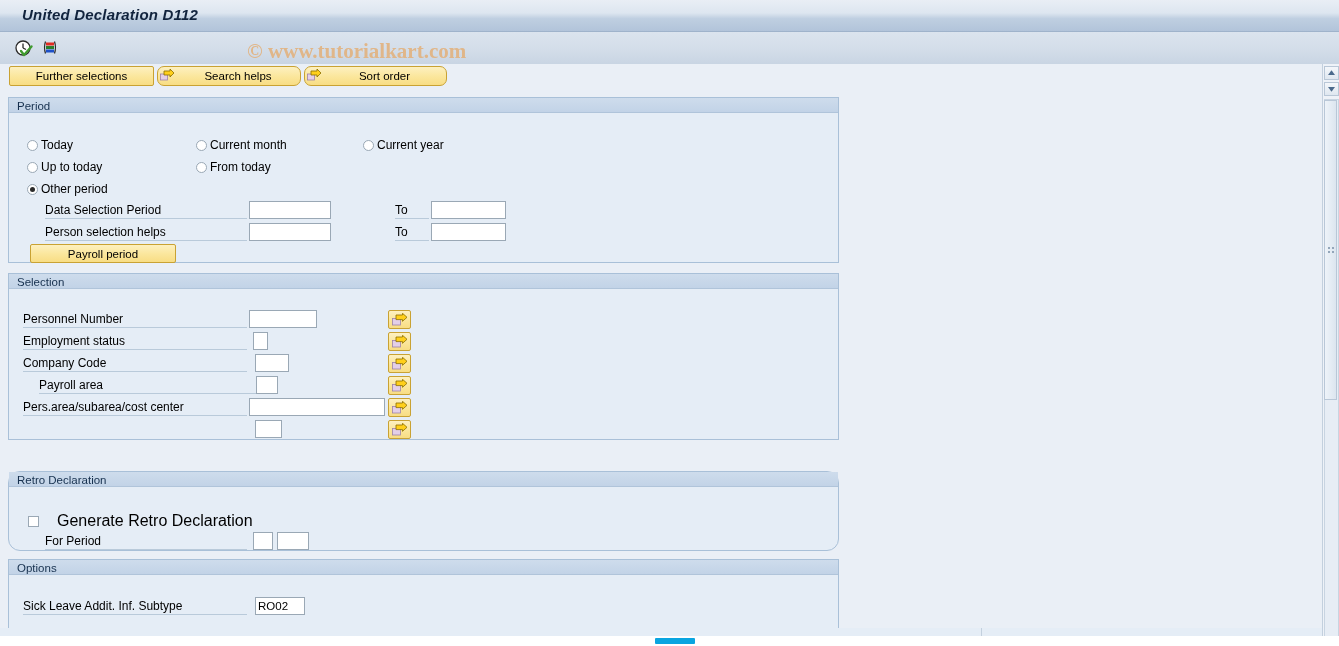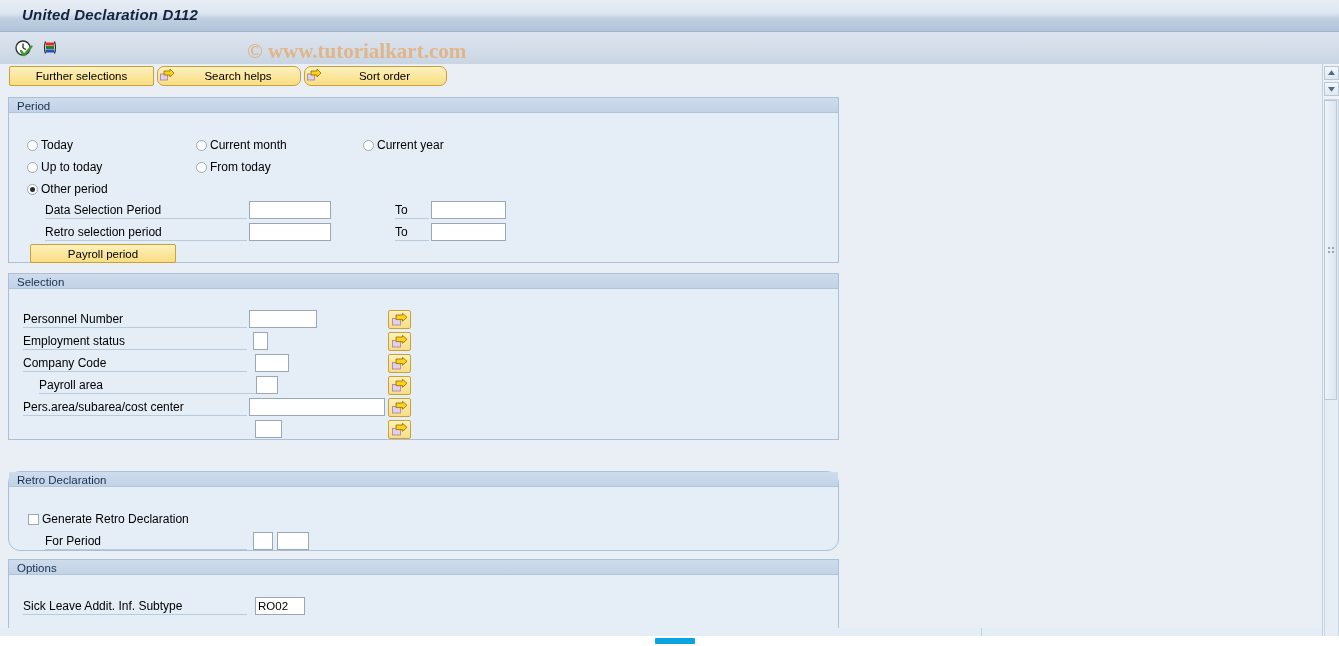--- a/index.html
+++ b/index.html
@@ -147,21 +147,21 @@
     cursor: pointer;
     white-space: nowrap;
   }
   .cb {
     width: 11px; height: 11px;
     border: 1px solid #9aa8b5;
     background: #fff;
     box-sizing: border-box;
     flex: 0 0 auto;
   }
-  .cb-lbl { font-size: 12px; margin-left: 3px; }
+  .cb-lbl { font-size: 16px; margin-left: 18px; }
 
   
   .fld-label {
     position: absolute;
     font-size: 12px;
     color: #000;
     white-space: nowrap;
     border-bottom: 1px solid #b9cada;
     box-sizing: border-box;
     padding-bottom: 1px;
@@ -366,21 +366,21 @@
       <div class="radio-wrap" style="left:18px; top:69px;">
         <span class="radio on"></span>
         <span class="radio-lbl">Other period</span>
       </div>
 
       <div class="fld-label" style="left:36px; top:90px; width:202px;">Data Selection Period</div>
       <input class="inp" style="left: 240px; top: 88px; width: 82px;" value="">
       <div class="to-lbl" style="left:386px; top:90px; width:34px;">To</div>
       <input class="inp" style="left: 422px; top: 88px; width: 75px;" value="">
 
-      <div class="fld-label" style="left:36px; top:112px; width:202px;">Retro selection period</div>
+      <div class="fld-label" style="left:36px; top:112px; width:202px;">Person selection helps</div>
       <input class="inp" style="left: 240px; top: 110px; width: 82px;" value="">
       <div class="to-lbl" style="left:386px; top:112px; width:34px;">To</div>
       <input class="inp" style="left: 422px; top: 110px; width: 75px;" value="">
 
       <button class="sapbtn" style="left:21px; top:131px; width:146px; height:19px;text-align:center;">Payroll period</button>
     </div>
   </div>
 
   <div class="panel" style="top:273px; height:167px;">
     <div class="panel-head">Selection</div>

